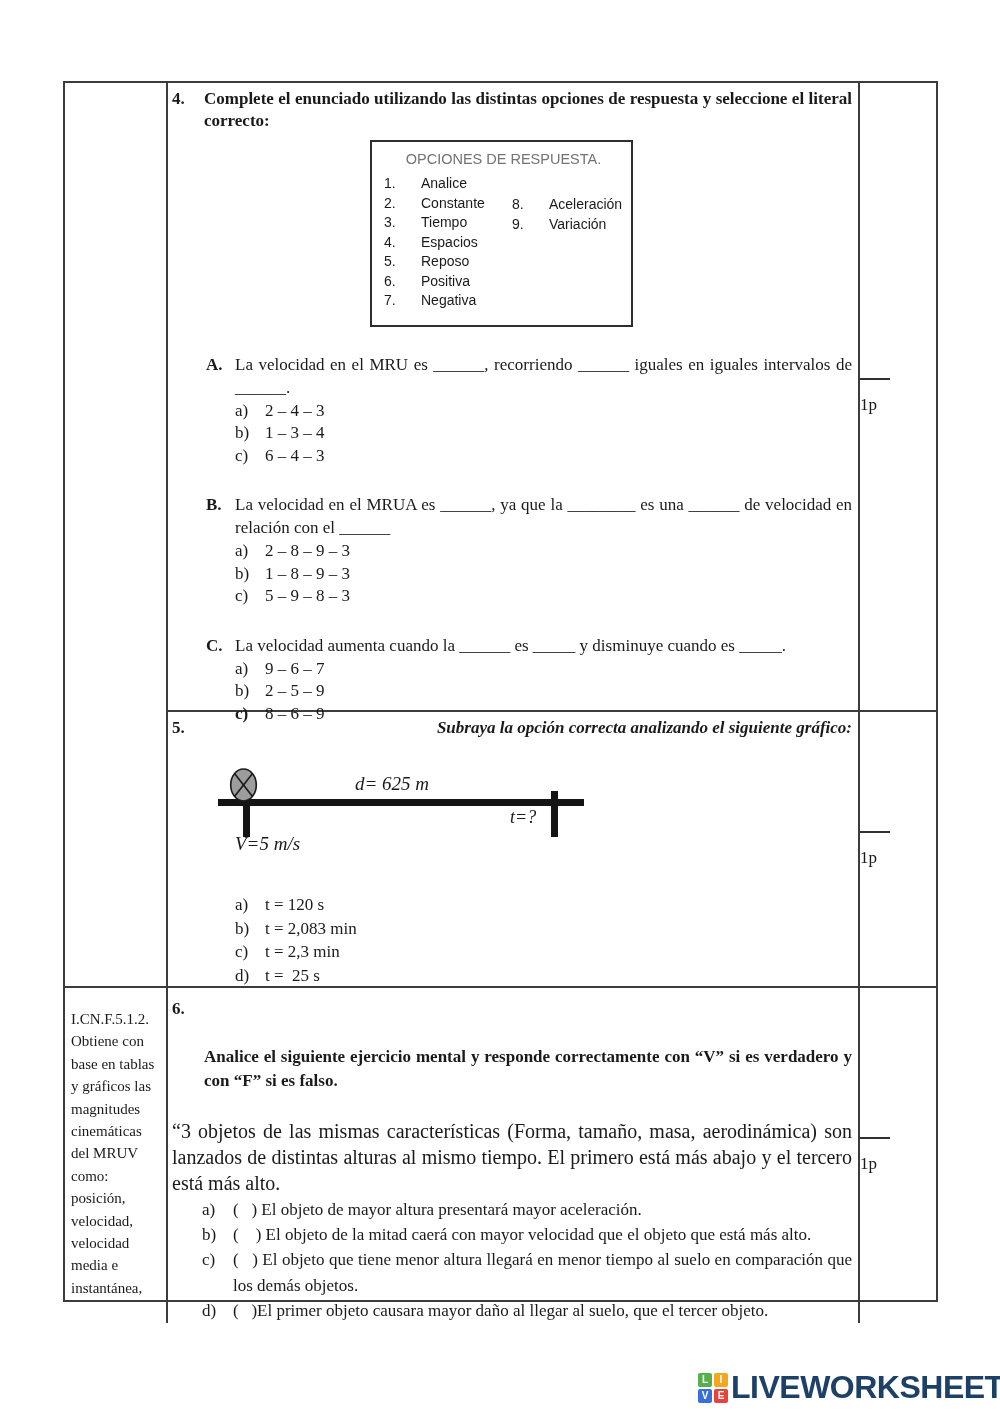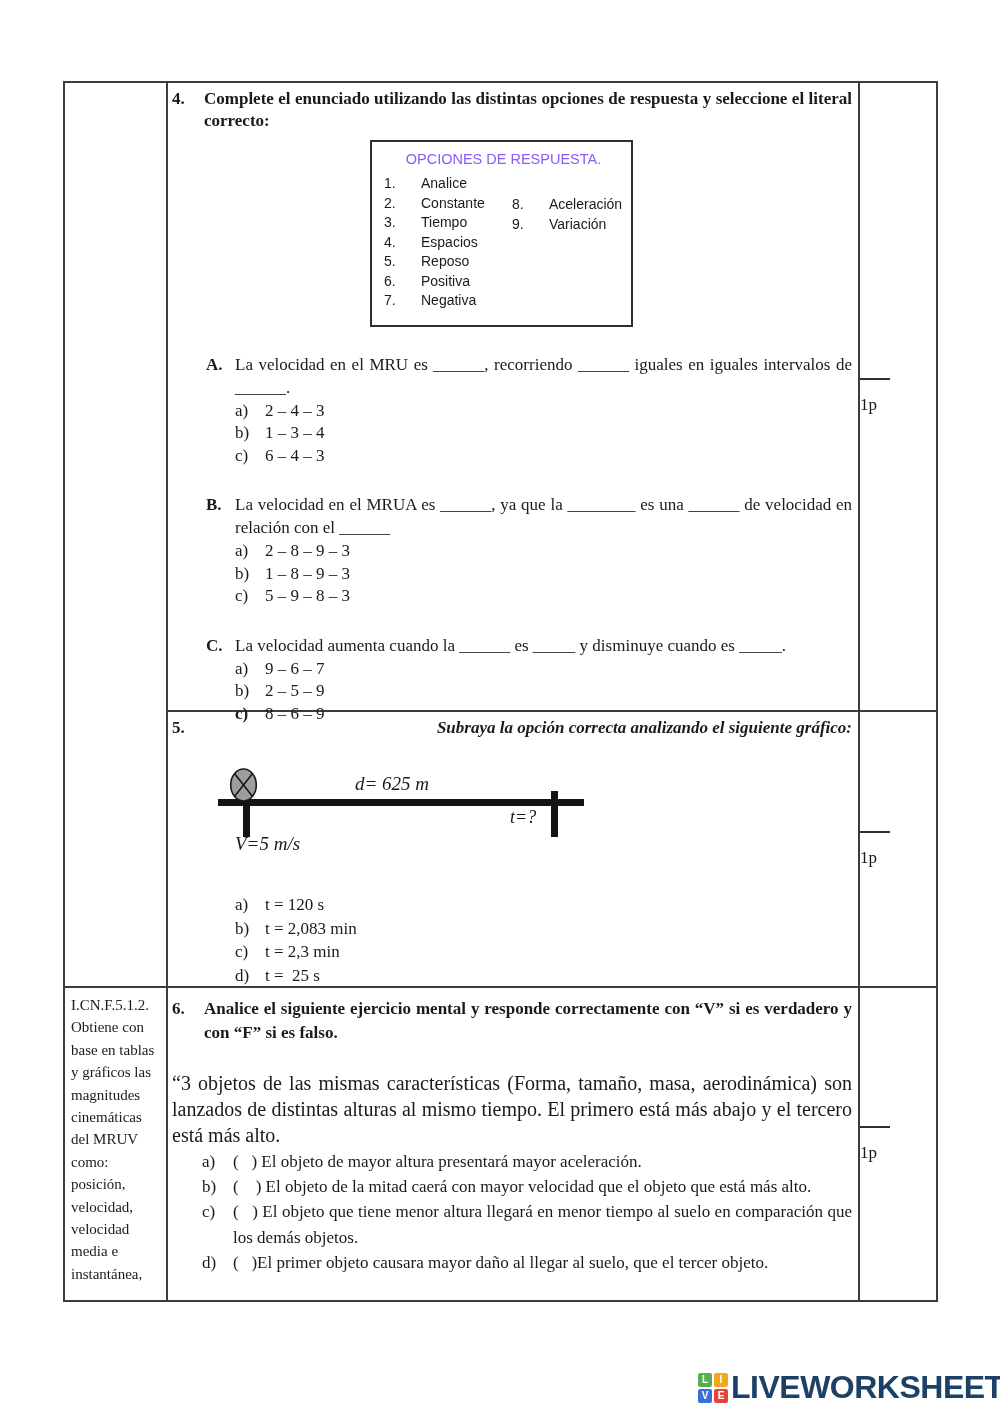--- a/index.html
+++ b/index.html
@@ -10,30 +10,30 @@
     position:absolute; left:63px; top:81px; width:875px; height:1221px;
     border:2px solid #3c3c3c;
     display:grid;
     grid-template-columns:103px 1fr 76px;
     grid-template-rows:629px 276px auto;
   }
   .b-r { border-right:2px solid #3c3c3c; }
   .b-b { border-bottom:2px solid #3c3c3c; }
 
   .cell-left-empty { grid-column:1; grid-row:1/3; }
-  .cell-left-note  { grid-column:1; grid-row:3; padding:6px 4px 4px 6px; font-size:15px; line-height:22.4px; }
+  .cell-left-note  { grid-column:1; grid-row:3; padding:20px 4px 4px 6px; font-size:15px; line-height:22.4px; }
 
   .qcell { padding:5px 6px 0 4px; }
   .q-header { display:flex; }
   .q-num { width:32px; flex:0 0 32px; font-weight:bold; font-size:17px; line-height:22px; }
   .q-title { flex:1; font-weight:bold; font-size:17px; line-height:22px; text-align:justify; }
 
   
   .opt-box { width:263px; margin:8px 0 0 198px; border:2px solid #2e2e2e; padding:9px 8px 14px 12px; font-family:"Liberation Sans", sans-serif; }
-  .opt-box-title { text-align:center; font-size:14.5px; color:#8b5cf6; }
+  .opt-box-title { text-align:center; font-size:14.5px; color:#737373; }
   .opt-cols { display:flex; margin-top:7px; }
   .opt-col-left { width:128px; flex:0 0 128px; }
   .opt-col-right { margin-top:21px; }
   .opt-item { display:flex; font-size:14px; line-height:19.5px; }
   .opt-item .opt-num { width:37px; flex:0 0 37px; }
 
   .stmt { margin:26px 0 0 34px; }
   .stmt-head { display:flex; }
   .stmt-letter { width:29px; flex:0 0 29px; font-weight:bold; font-size:17px; line-height:23px; }
   .stmt-text { flex:1; font-size:17px; line-height:23px; text-align:justify; }
@@ -245,21 +245,21 @@
   <div class="score-cell b-b">
     <span class="score-line"></span>
     <span class="score-label">1p</span>
   </div>
 
   <div class="cell-left-note b-r">I.CN.F.5.1.2. Obtiene con base en tablas y gráficos las magnitudes cinemáticas del MRUV como: posición, velocidad, velocidad media e instantánea,</div>
 
   <div class="qcell b-r" style="padding-top:9px;">
     <div class="q-header">
       <span class="q-num" style="line-height:24px;">6.</span>
-      <span class="q-title" style="line-height:24px;">Analice el siguiente ejercicio mental y responde correctamente con “V” si es verdadero y con “F” si es falso.</span>
+      <span class="q-title" style="line-height:24px;margin-top:48px;">Analice el siguiente ejercicio mental y responde correctamente con “V” si es verdadero y con “F” si es falso.</span>
     </div>
     <div class="q6-para">“3 objetos de las mismas características (Forma, tamaño, masa, aerodinámica) son lanzados de distintas alturas al mismo tiempo. El primero está más abajo y el tercero está más alto.</div>
     <div class="q6-options">
       <div class="q6-opt">
           <span class="q6-marker">a)</span>
           <span class="q6-text">(&nbsp;&nbsp;&nbsp;) El objeto de mayor altura presentará mayor aceleración.</span>
         </div>
       <div class="q6-opt">
           <span class="q6-marker">b)</span>
           <span class="q6-text">(&nbsp;&nbsp;&nbsp;&nbsp;) El objeto de la mitad caerá con mayor velocidad que el objeto que está más alto.</span>

